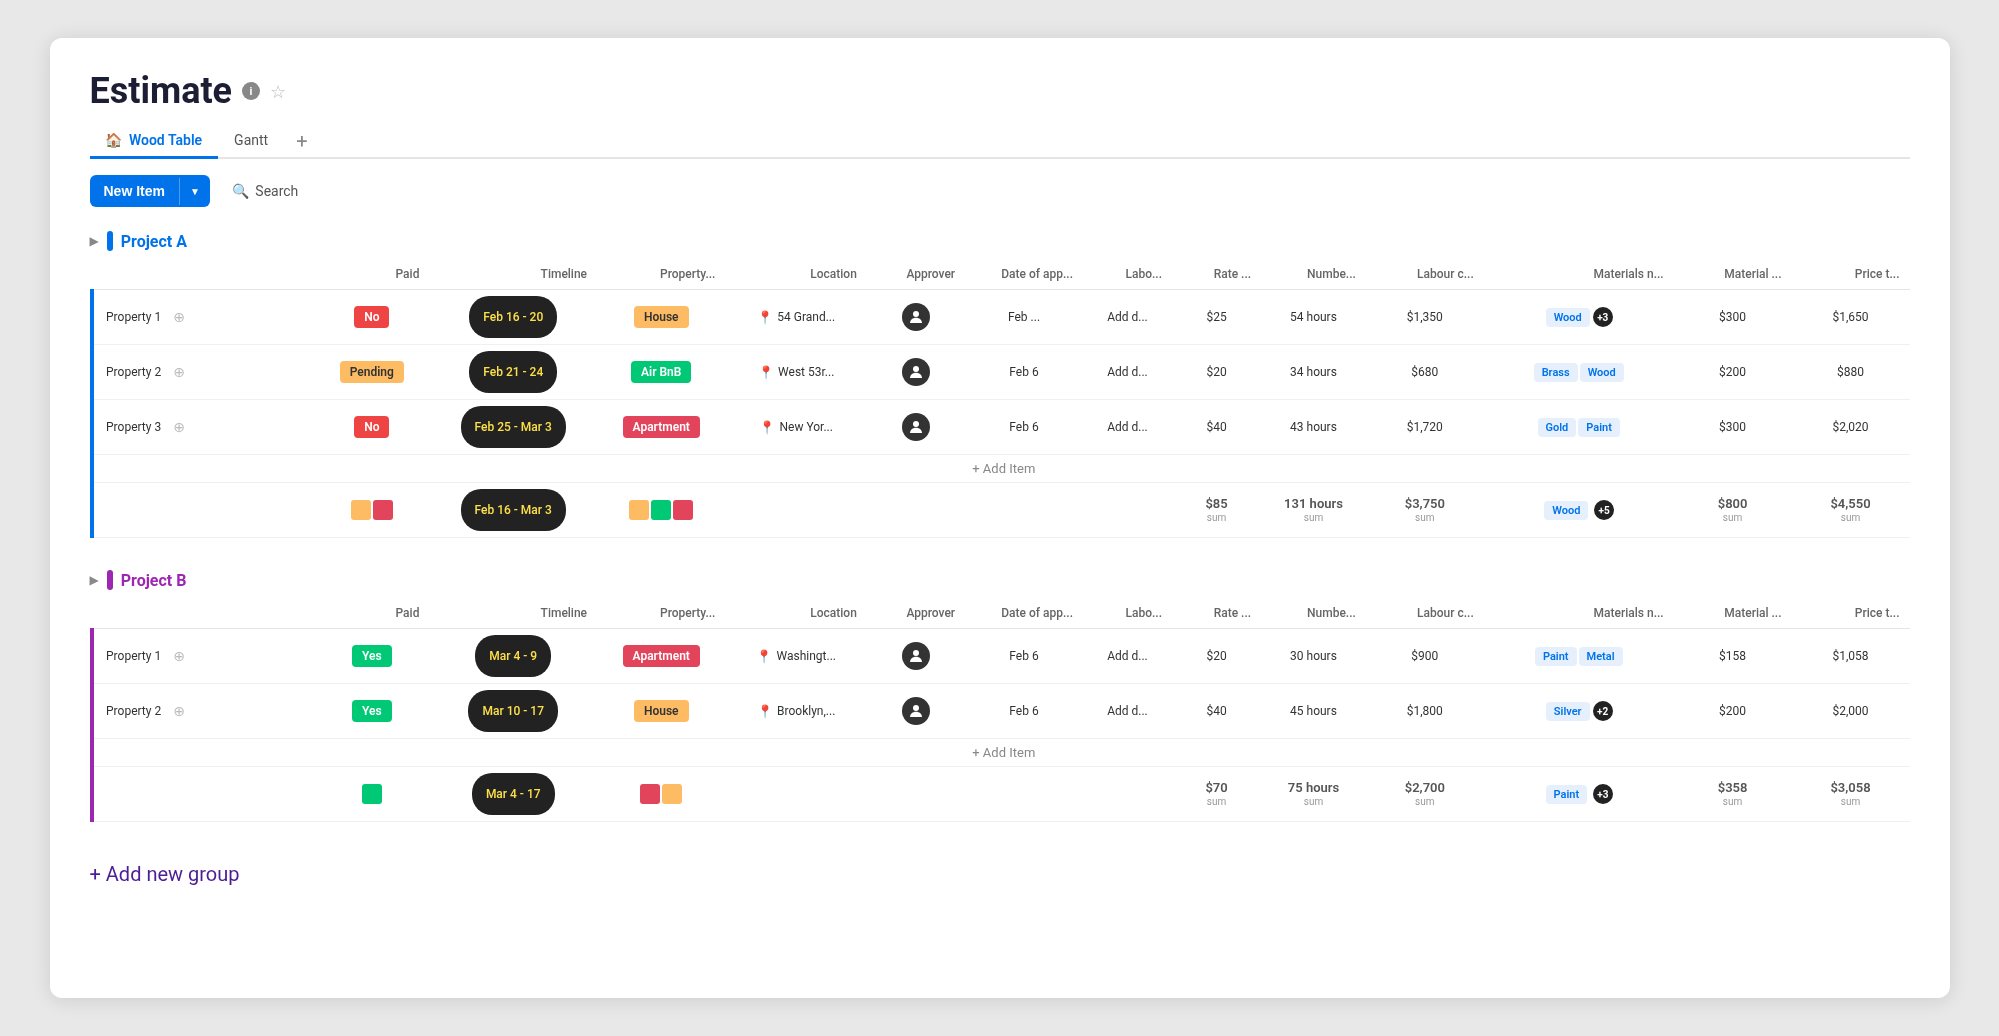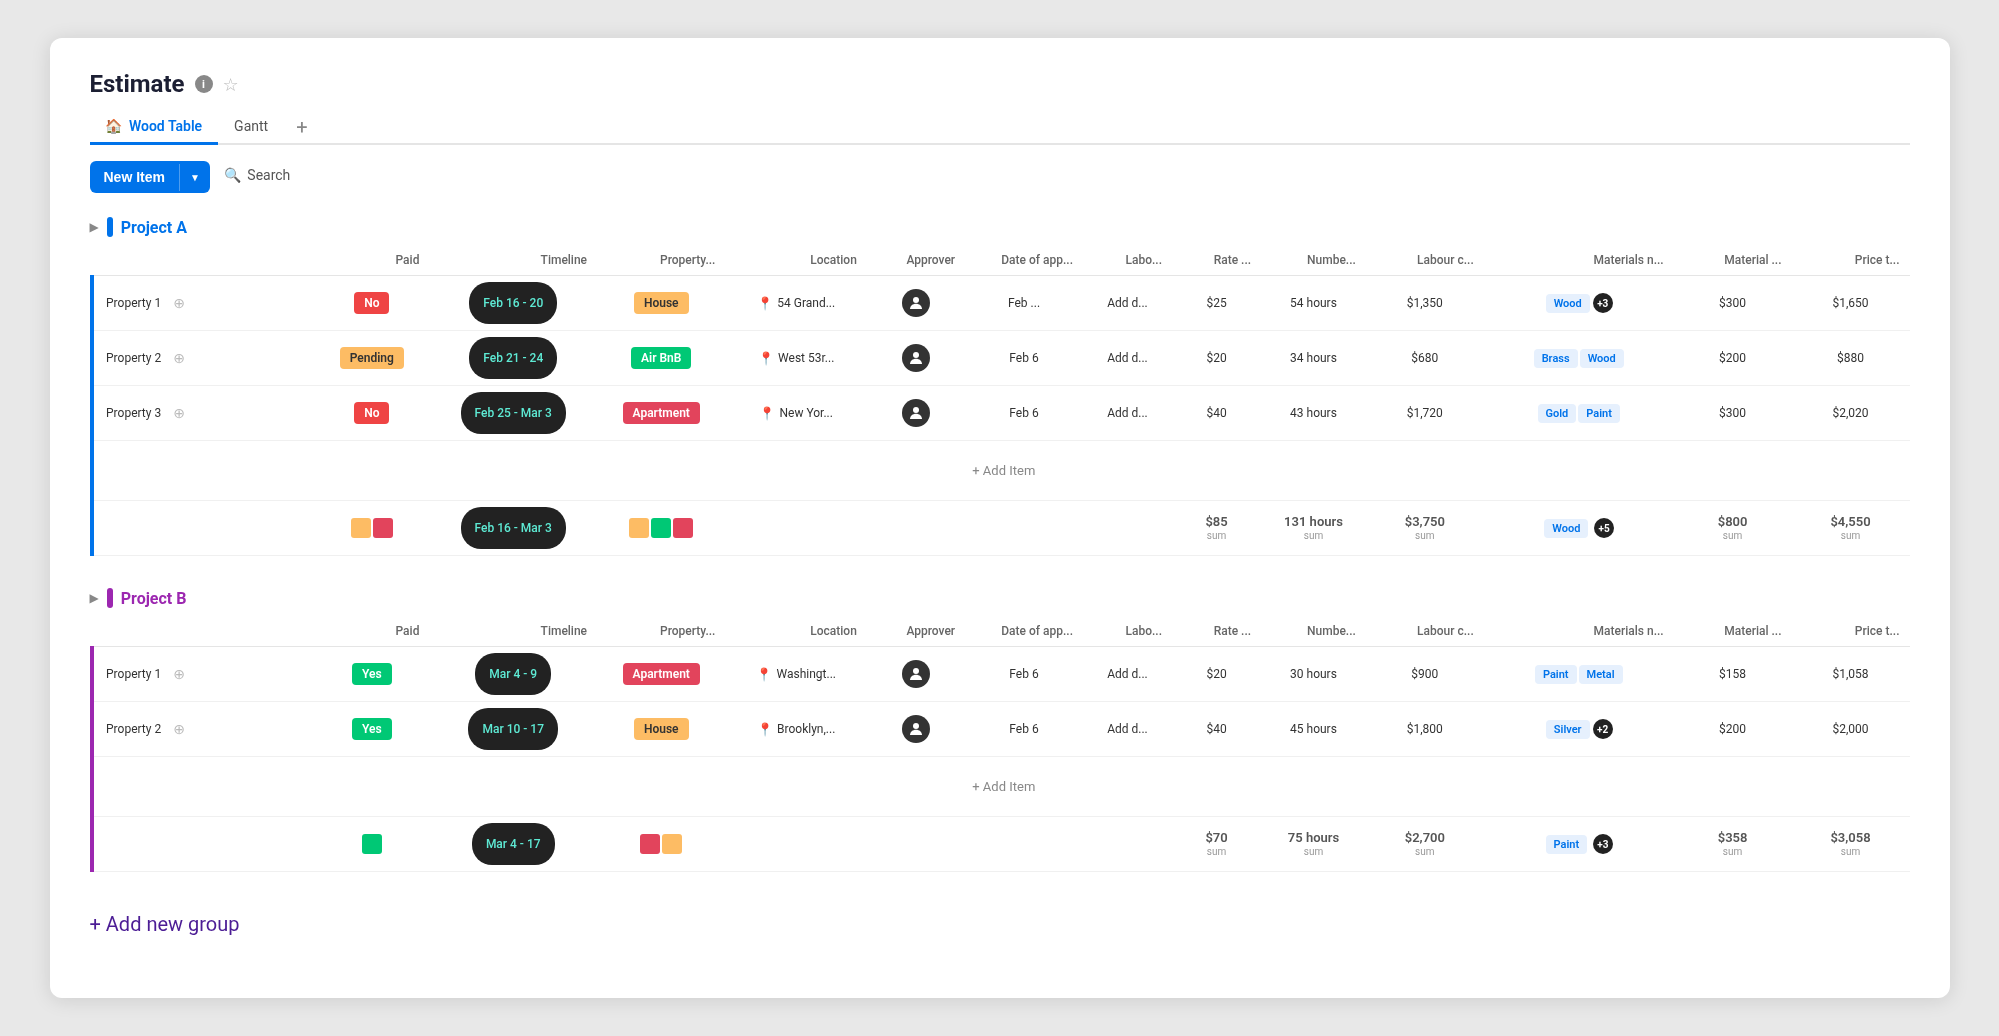--- a/index.html
+++ b/index.html
@@ -25,21 +25,21 @@
     .board-header {
       margin-bottom: 12px;
     }
     .board-title-row {
       display: flex;
       align-items: center;
       gap: 10px;
       margin-bottom: 4px;
     }
     .board-title {
-      font-size: 24px;
+      font-size: 36px;
       font-weight: 700;
       color: #1c1f33;
     }
     .info-icon {
       width: 18px; height: 18px;
       background: #888;
       border-radius: 50%;
       display: flex; align-items: center; justify-content: center;
       color: white;
       font-size: 11px;
@@ -83,22 +83,22 @@
       font-size: 14px;
     }
     .tab-add {
       font-size: 20px;
       color: #888;
       padding: 4px 12px;
       cursor: pointer;
     }
     .toolbar {
       display: flex;
-      align-items: flex-start;
-      gap: 4px;
+      align-items: center;
+      gap: 12px;
       margin-bottom: 24px;
     }
     .new-item-btn {
       display: flex;
       align-items: center;
       background: #0073ea;
       color: white;
       border: none;
       border-radius: 6px;
       padding: 0;
@@ -205,21 +205,21 @@
     .badge-no { background: #ef4444; }
     .badge-pending { background: #fdbc64; color: #333; }
     .badge-yes { background: #00c875; }
     .badge-house { background: #fdbc64; color: #333; }
     .badge-airbnb { background: #00c875; }
     .badge-apartment { background: #e2445c; }
 
     .timeline-badge {
       display: inline-block;
       background: #222;
-      color: #5eead4;
+      color: #fde047;
       border-radius: 20px;
       padding: 14px 14px;
       font-size: 12px;
       font-weight: 500;
       white-space: nowrap;
     }
 
     .location-cell {
       display: flex;
       align-items: center;
@@ -267,21 +267,21 @@
       border-radius: 50%;
       width: 20px; height: 20px;
       font-size: 10px;
       font-weight: 700;
       margin-left: 2px;
     }
 
     .add-item-row td {
       color: #888;
       font-size: 13px;
-      padding: 22px 10px;
+      padding: 6px 10px;
     }
 
     .sum-row td {
       background: #fff;
       font-size: 11px;
       color: #555;
       padding: 6px 8px;
     }
     .sum-value {
       font-weight: 600;

